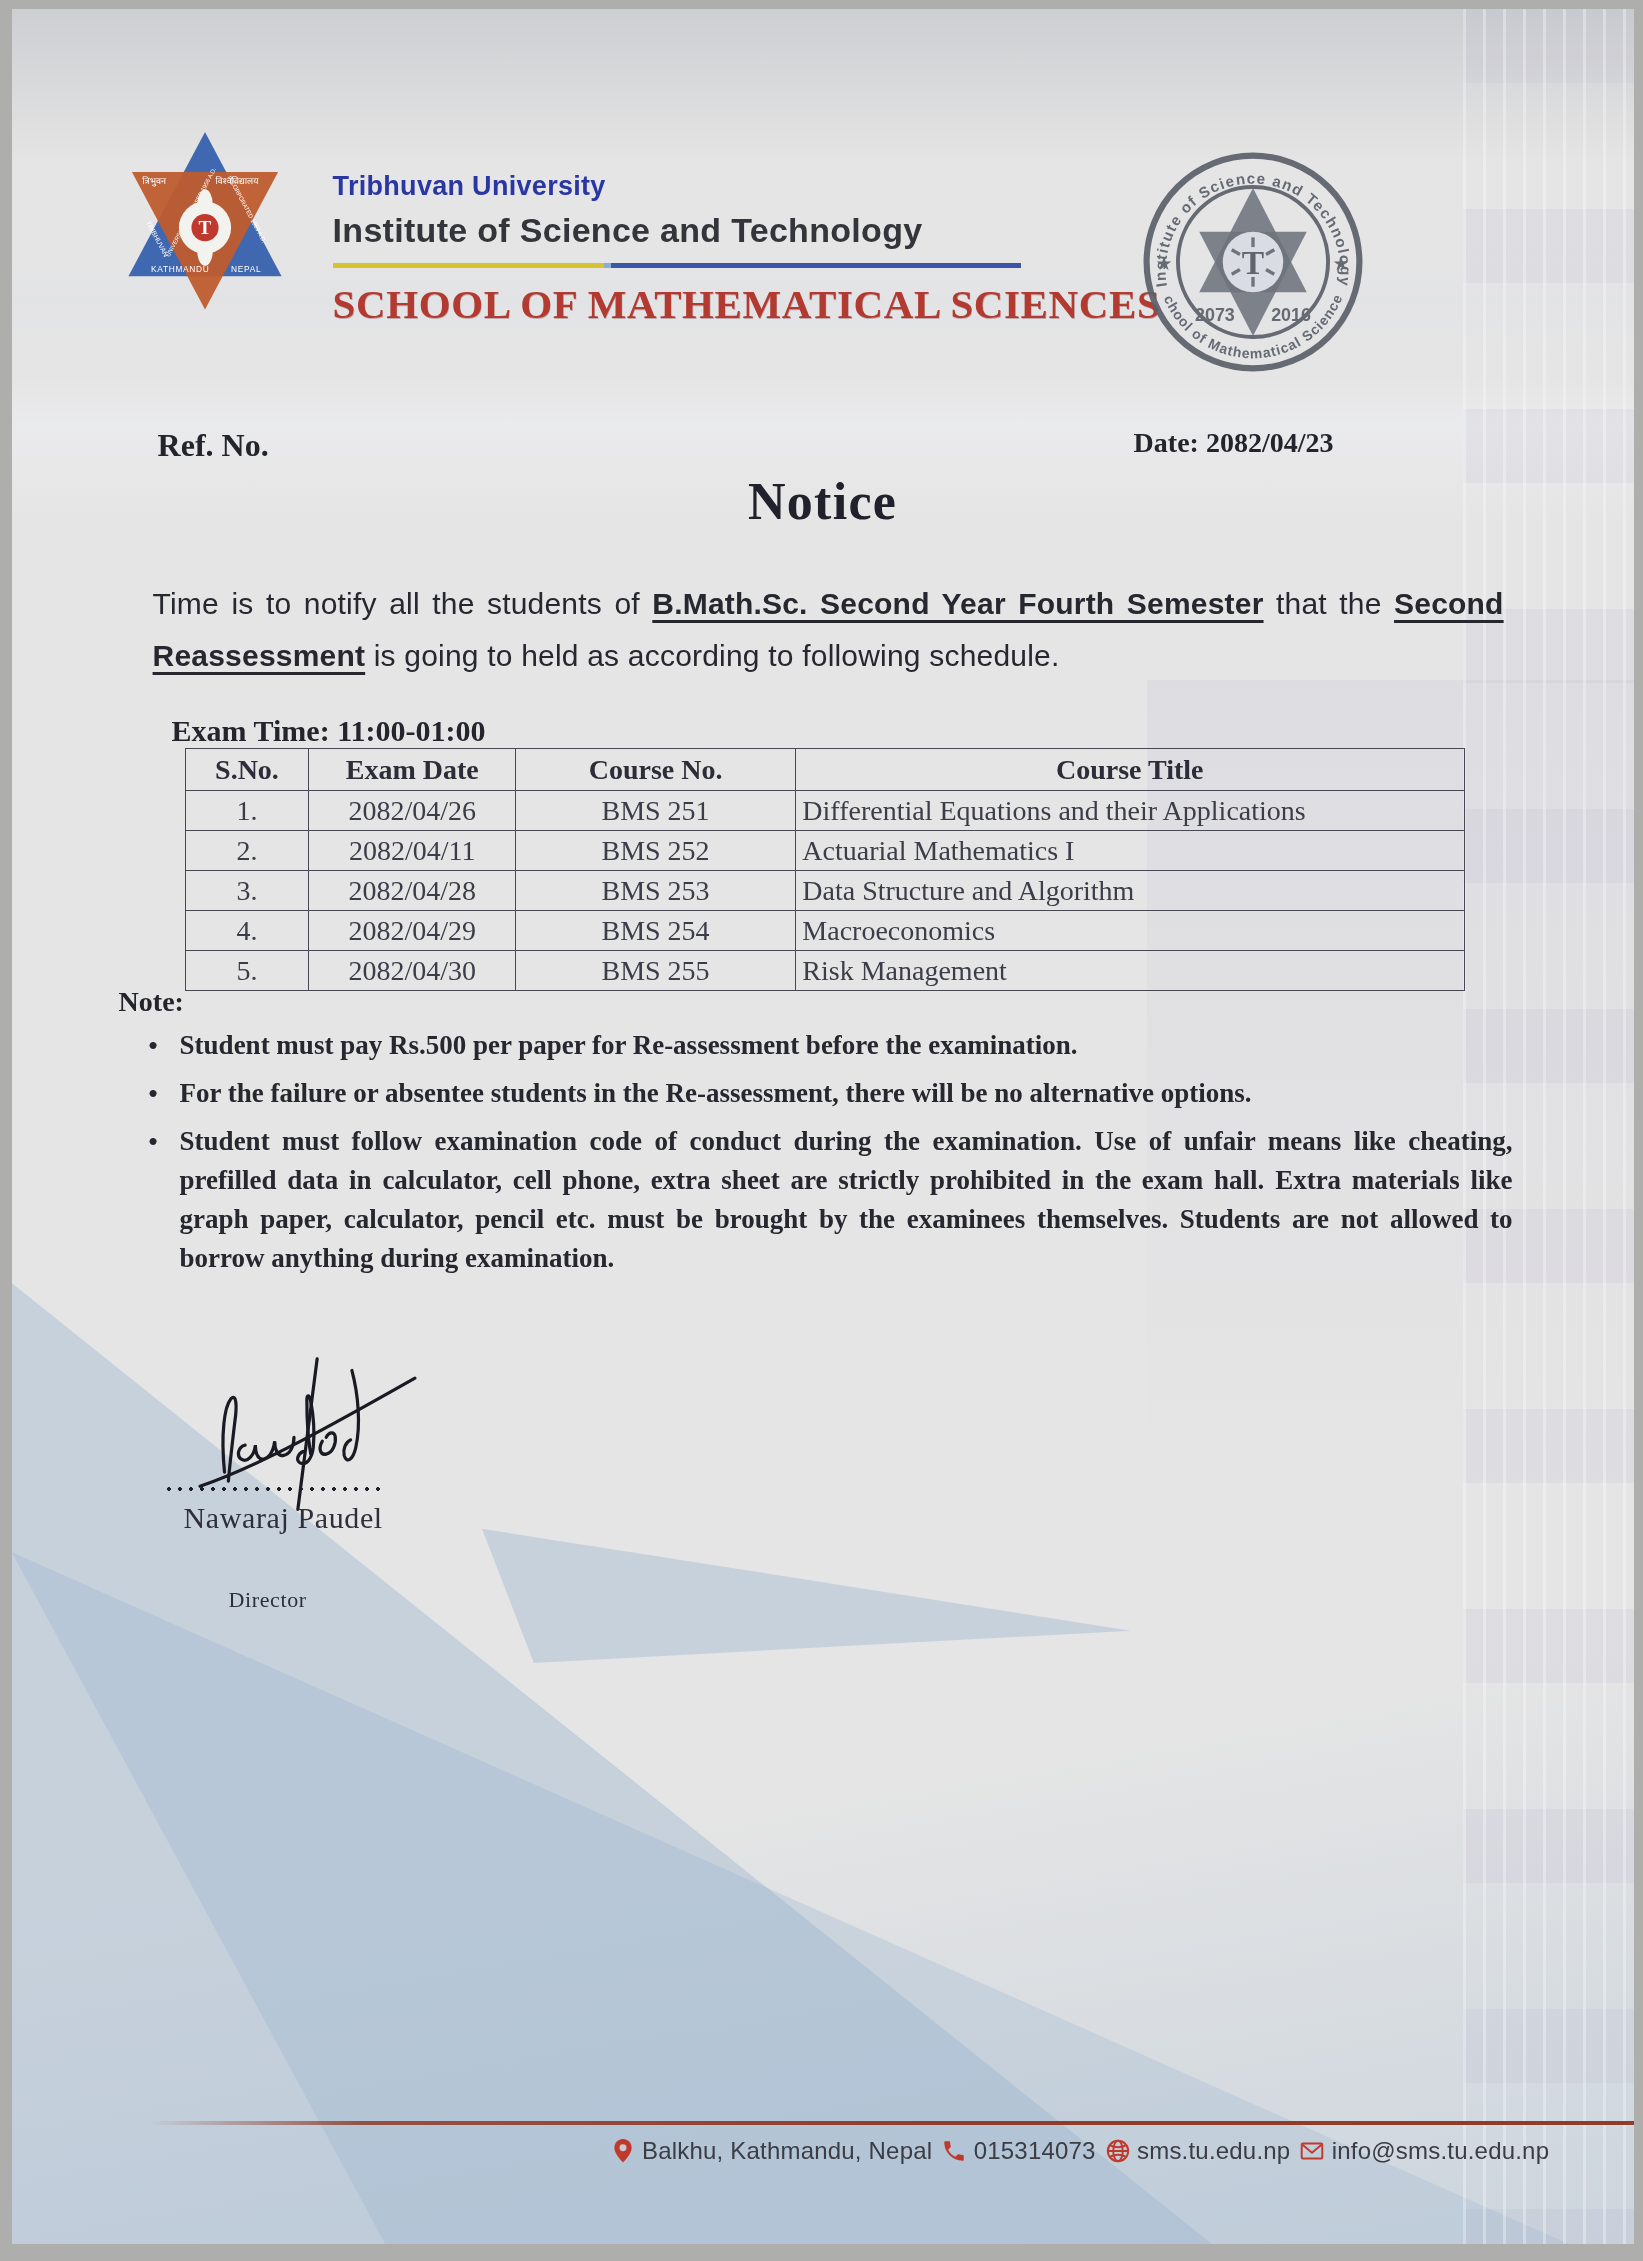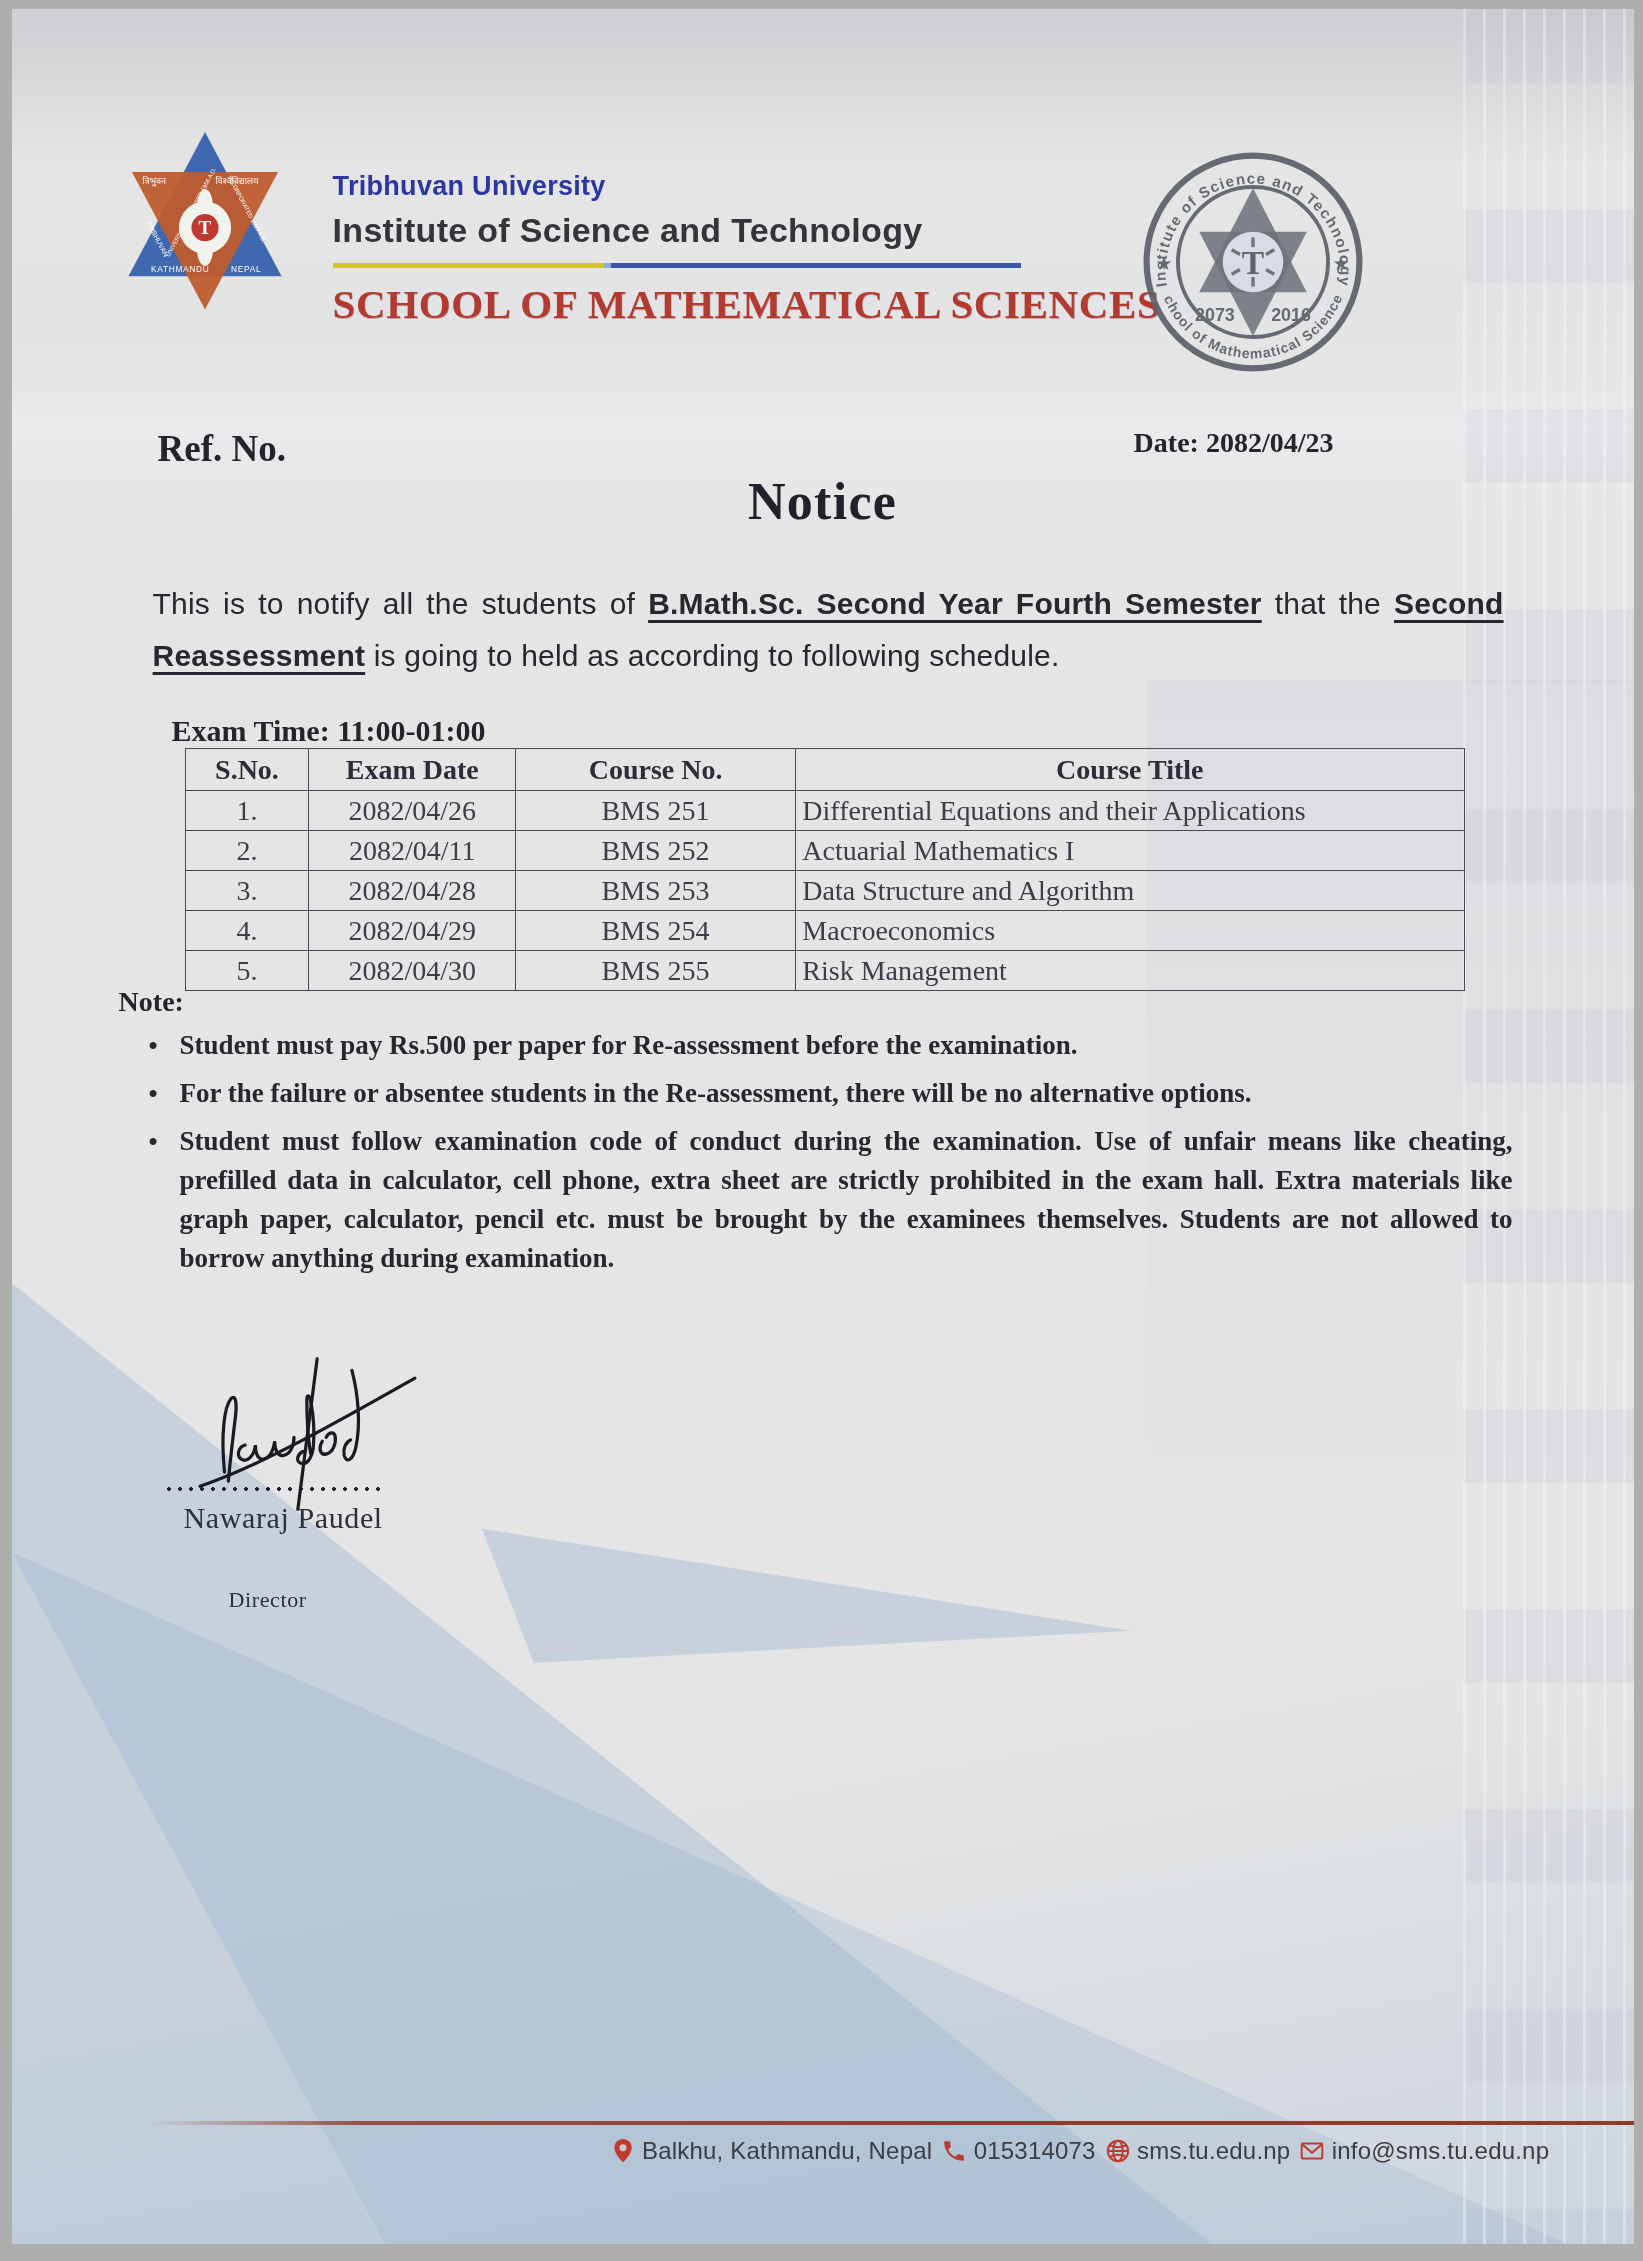--- a/index.html
+++ b/index.html
@@ -45,21 +45,21 @@
   .uni-name{position:absolute;left:321px;top:162px;font-size:27px;font-weight:bold;
     color:#2a36a2;letter-spacing:0.3px;}
   .inst-name{position:absolute;left:321px;top:202px;font-size:34px;font-weight:bold;
     color:#34353b;letter-spacing:0.3px;}
   .divider{position:absolute;left:321px;top:254px;width:688px;height:5.2px;
     background:linear-gradient(to right,#d5c32f 0,#d5c32f 271px,#8fabd8 271px,#8fabd8 278px,#3b55a8 278px,#3b55a8 100%);}
   .school-name{position:absolute;left:321px;top:271px;font-size:41px;font-weight:bold;
     font-family:"Liberation Serif",serif;color:#b23a31;letter-spacing:0.6px;
     text-shadow:0.6px 0.6px 0 rgba(110,40,40,.3);}
   .seal{position:absolute;left:1129px;top:141px;width:224px;height:224px;opacity:.92;}
-  .ref-no{position:absolute;left:146px;top:418px;font-size:37px;font-weight:bold;
+  .ref-no{position:absolute;left:146px;top:418px;font-size:32px;font-weight:bold;
     font-family:"Liberation Serif",serif;color:#23242c;}
   .date{position:absolute;left:1122px;top:418px;font-size:28px;font-weight:bold;
     font-family:"Liberation Serif",serif;color:#23242c;}
   .notice-title{position:absolute;left:0;top:463px;width:100%;text-align:center;
     font-size:52px;font-weight:bold;font-family:"Liberation Serif",serif;color:#20212a;
     letter-spacing:1.3px;}
 
   
   .intro{position:absolute;left:141px;top:569px;width:1351px;
     font-size:30px;line-height:52px;color:#26272f;text-align:justify;letter-spacing:0.2px;}
@@ -173,21 +173,21 @@
       <text x="100" y="111" font-size="30" font-weight="bold" font-family="Liberation Serif, serif" fill="#565b64" text-anchor="middle">T</text>
     </g>
     <text x="66" y="153" font-size="16" font-weight="bold" font-family="Liberation Sans, sans-serif" fill="#5b606a" text-anchor="middle">2073</text>
     <text x="134" y="153" font-size="16" font-weight="bold" font-family="Liberation Sans, sans-serif" fill="#5b606a" text-anchor="middle">2016</text>
   </svg>
 
   <div class="ref-no">Ref. No.</div>
   <div class="date">Date: 2082/04/23</div>
   <div class="notice-title">Notice</div>
 
-  <div class="intro"><span>This is to notify all the students of </span><b>B.Math.Sc. Second Year Fourth Semester</b><span> that the </span><b>Second Reassessment</b><span> is going to held as according to following schedule.</span></div>
+  <div class="intro"><span>Time is to notify all the students of </span><b>B.Math.Sc. Second Year Fourth Semester</b><span> that the </span><b>Second Reassessment</b><span> is going to held as according to following schedule.</span></div>
 
   <div class="exam-time">Exam Time: 11:00-01:00</div>
 
   <table class="sched">
     <thead>
       <tr>
         <th class="c-sno">S.No.</th>
         <th class="c-date">Exam Date</th>
         <th class="c-course">Course No.</th>
         <th class="c-title" style="text-align:center;">Course Title</th>

